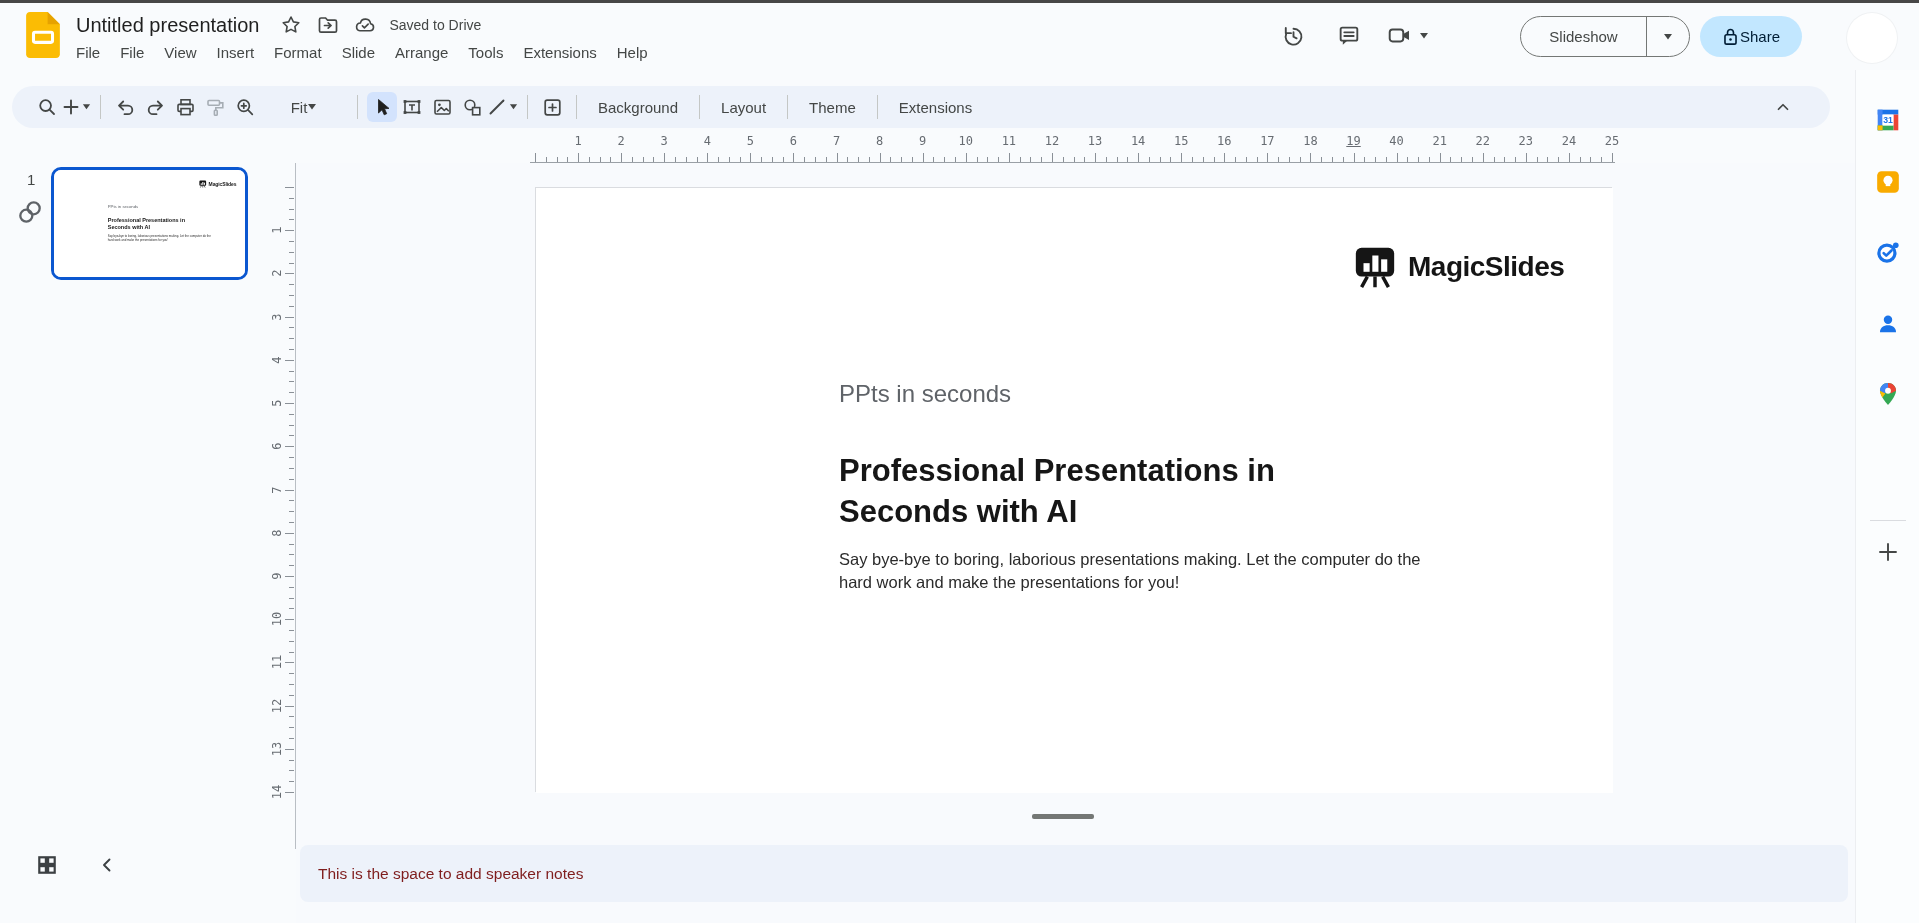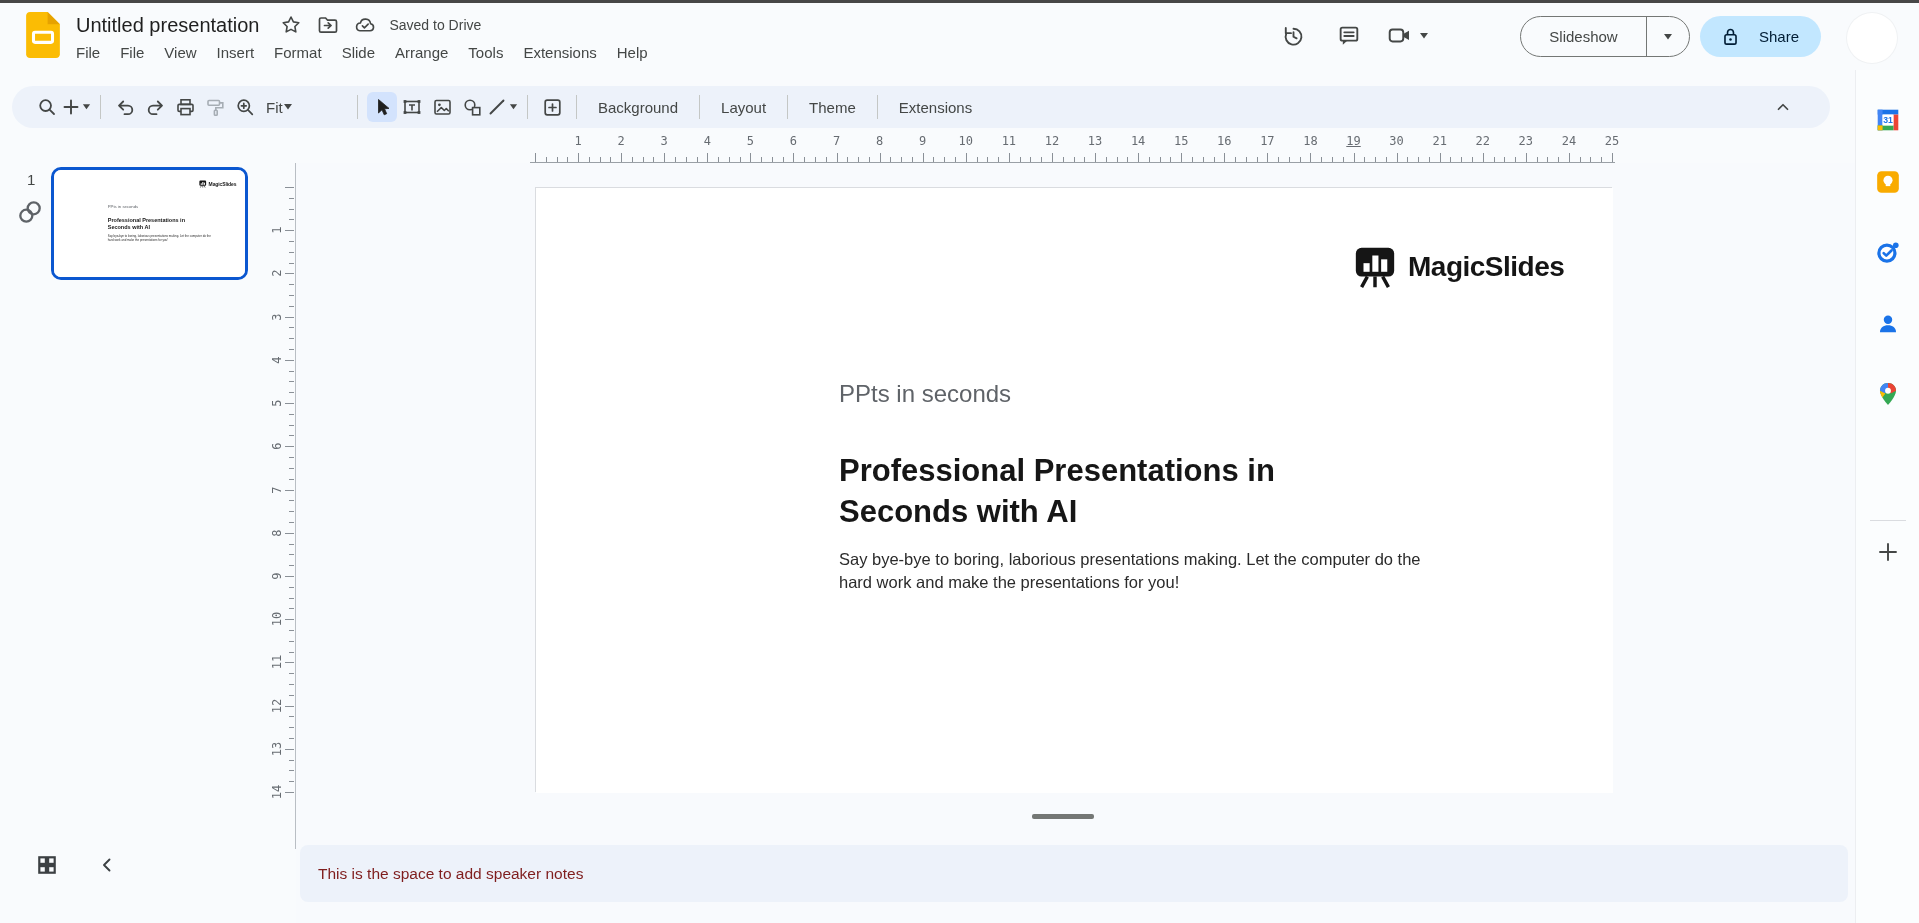--- a/index.html
+++ b/index.html
@@ -15,29 +15,29 @@
   .saved{font-size:14px;color:#444746;margin-left:-2px}
   .menubar{position:absolute;left:66px;top:40px;display:flex;align-items:center}
   .menu-item{font-size:15px;color:#444746;padding:4px 10px;border:none;background:transparent;border-radius:6px;cursor:pointer;font-family:inherit}
   .hdr-right{position:absolute;right:490px;top:14px;height:44px;display:flex;align-items:center;gap:12px}
   .round-btn{width:44px;height:44px;border-radius:50%;display:flex;align-items:center;justify-content:center;background:transparent;border:none;cursor:pointer}
   .cam-group{display:flex;align-items:center;gap:6px;margin-left:4px}
   .slideshow-pill{position:absolute;left:1520px;top:16px;height:41px;width:170px;border:1px solid #747775;border-radius:21px;display:flex;align-items:center;background:transparent}
   .slideshow-main{flex:1;display:flex;align-items:center;justify-content:center;font-size:15px;color:#444746;height:100%;cursor:pointer}
   .slideshow-divider{width:1px;height:100%;background:#747775}
   .slideshow-caret{width:42px;height:100%;display:flex;align-items:center;justify-content:center;cursor:pointer}
-  .share-btn{position:absolute;left:1700px;top:16px;height:41px;padding:0 22px;border:none;border-radius:21px;background:#c2e7ff;color:#001d35;font-size:15px;display:flex;align-items:center;gap:20px;cursor:pointer;font-family:inherit}
+  .share-btn{position:absolute;left:1700px;top:16px;height:41px;padding:0 22px;border:none;border-radius:21px;background:#c2e7ff;color:#001d35;font-size:15px;display:flex;align-items:center;gap:1px;cursor:pointer;font-family:inherit}
   .avatar{position:absolute;left:1847px;top:13px;width:50px;height:50px;border-radius:50%;background:#ffffff;box-shadow:0 0 0 1px rgba(0,0,0,.04);cursor:pointer}
   
   .toolbar{position:absolute;left:12px;top:86px;width:1818px;height:42px;background:#edf2fa;border-radius:21px;display:flex;align-items:center;padding:0 20px}
   .tb-btn{width:30px;height:30px;border:none;background:transparent;border-radius:6px;display:flex;align-items:center;justify-content:center;cursor:pointer;flex:none}
   .tb-btn.active{background:#d3e3fd}
   .tb-group{display:flex;align-items:center;gap:2px;flex:none}
   .tb-sep{width:1px;height:24px;background:#c4c7c5;margin:0 9px;flex:none}
-  .fit-box{display:flex;align-items:center;justify-content:flex-start;width:88px;padding:0 6px;height:30px;cursor:pointer;flex:none}
+  .fit-box{display:flex;align-items:center;justify-content:center;width:88px;padding:0 6px;height:30px;cursor:pointer;flex:none}
   .fit-label{font-size:15px;color:#444746}
   .tb-action{border:none;background:transparent;font-size:15px;color:#444746;padding:5px 12px;border-radius:6px;cursor:pointer;font-family:inherit;flex:none}
   .tb-action-wrap{display:flex;align-items:center;flex:none}
   .collapse-btn{margin-left:auto;margin-right:12px}
   
   .slide-number{position:absolute;left:27px;top:171px;font-size:15px;color:#444746}
   .link-badge{position:absolute;left:15px;top:197px}
   .thumb{position:absolute;left:51px;top:167px;width:197px;height:113px;border:3px solid #0b57d0;border-radius:10px;background:#fff;overflow:hidden;cursor:pointer}
   .thumb .deck{transform:scale(0.1773);transform-origin:0 0}
   
@@ -436,21 +436,21 @@
       <span class="hlab" style="left: 658.8px;">10</span>
       <span class="hlab" style="left: 701.88px;">11</span>
       <span class="hlab" style="left: 744.96px;">12</span>
       <span class="hlab" style="left: 788.04px;">13</span>
       <span class="hlab" style="left: 831.12px;">14</span>
       <span class="hlab" style="left: 874.2px;">15</span>
       <span class="hlab" style="left: 917.28px;">16</span>
       <span class="hlab" style="left: 960.36px;">17</span>
       <span class="hlab" style="left: 1003.44px;">18</span>
       <span class="hlab" style="left: 1046.52px; text-decoration: underline;">19</span>
-      <span class="hlab" style="left: 1089.6px;">30</span>
+      <span class="hlab" style="left: 1089.6px;">40</span>
       <span class="hlab" style="left: 1132.68px;">21</span>
       <span class="hlab" style="left: 1175.76px;">22</span>
       <span class="hlab" style="left: 1218.84px;">23</span>
       <span class="hlab" style="left: 1261.92px;">24</span>
       <span class="hlab" style="left: 1305px;">25</span>
     </div>
   <div class="vruler">
       <i class="vtick major" style="top: 24px;"></i>
       <i class="vtick" style="top: 34.8036px;"></i>
       <i class="vtick" style="top: 45.6071px;"></i>

